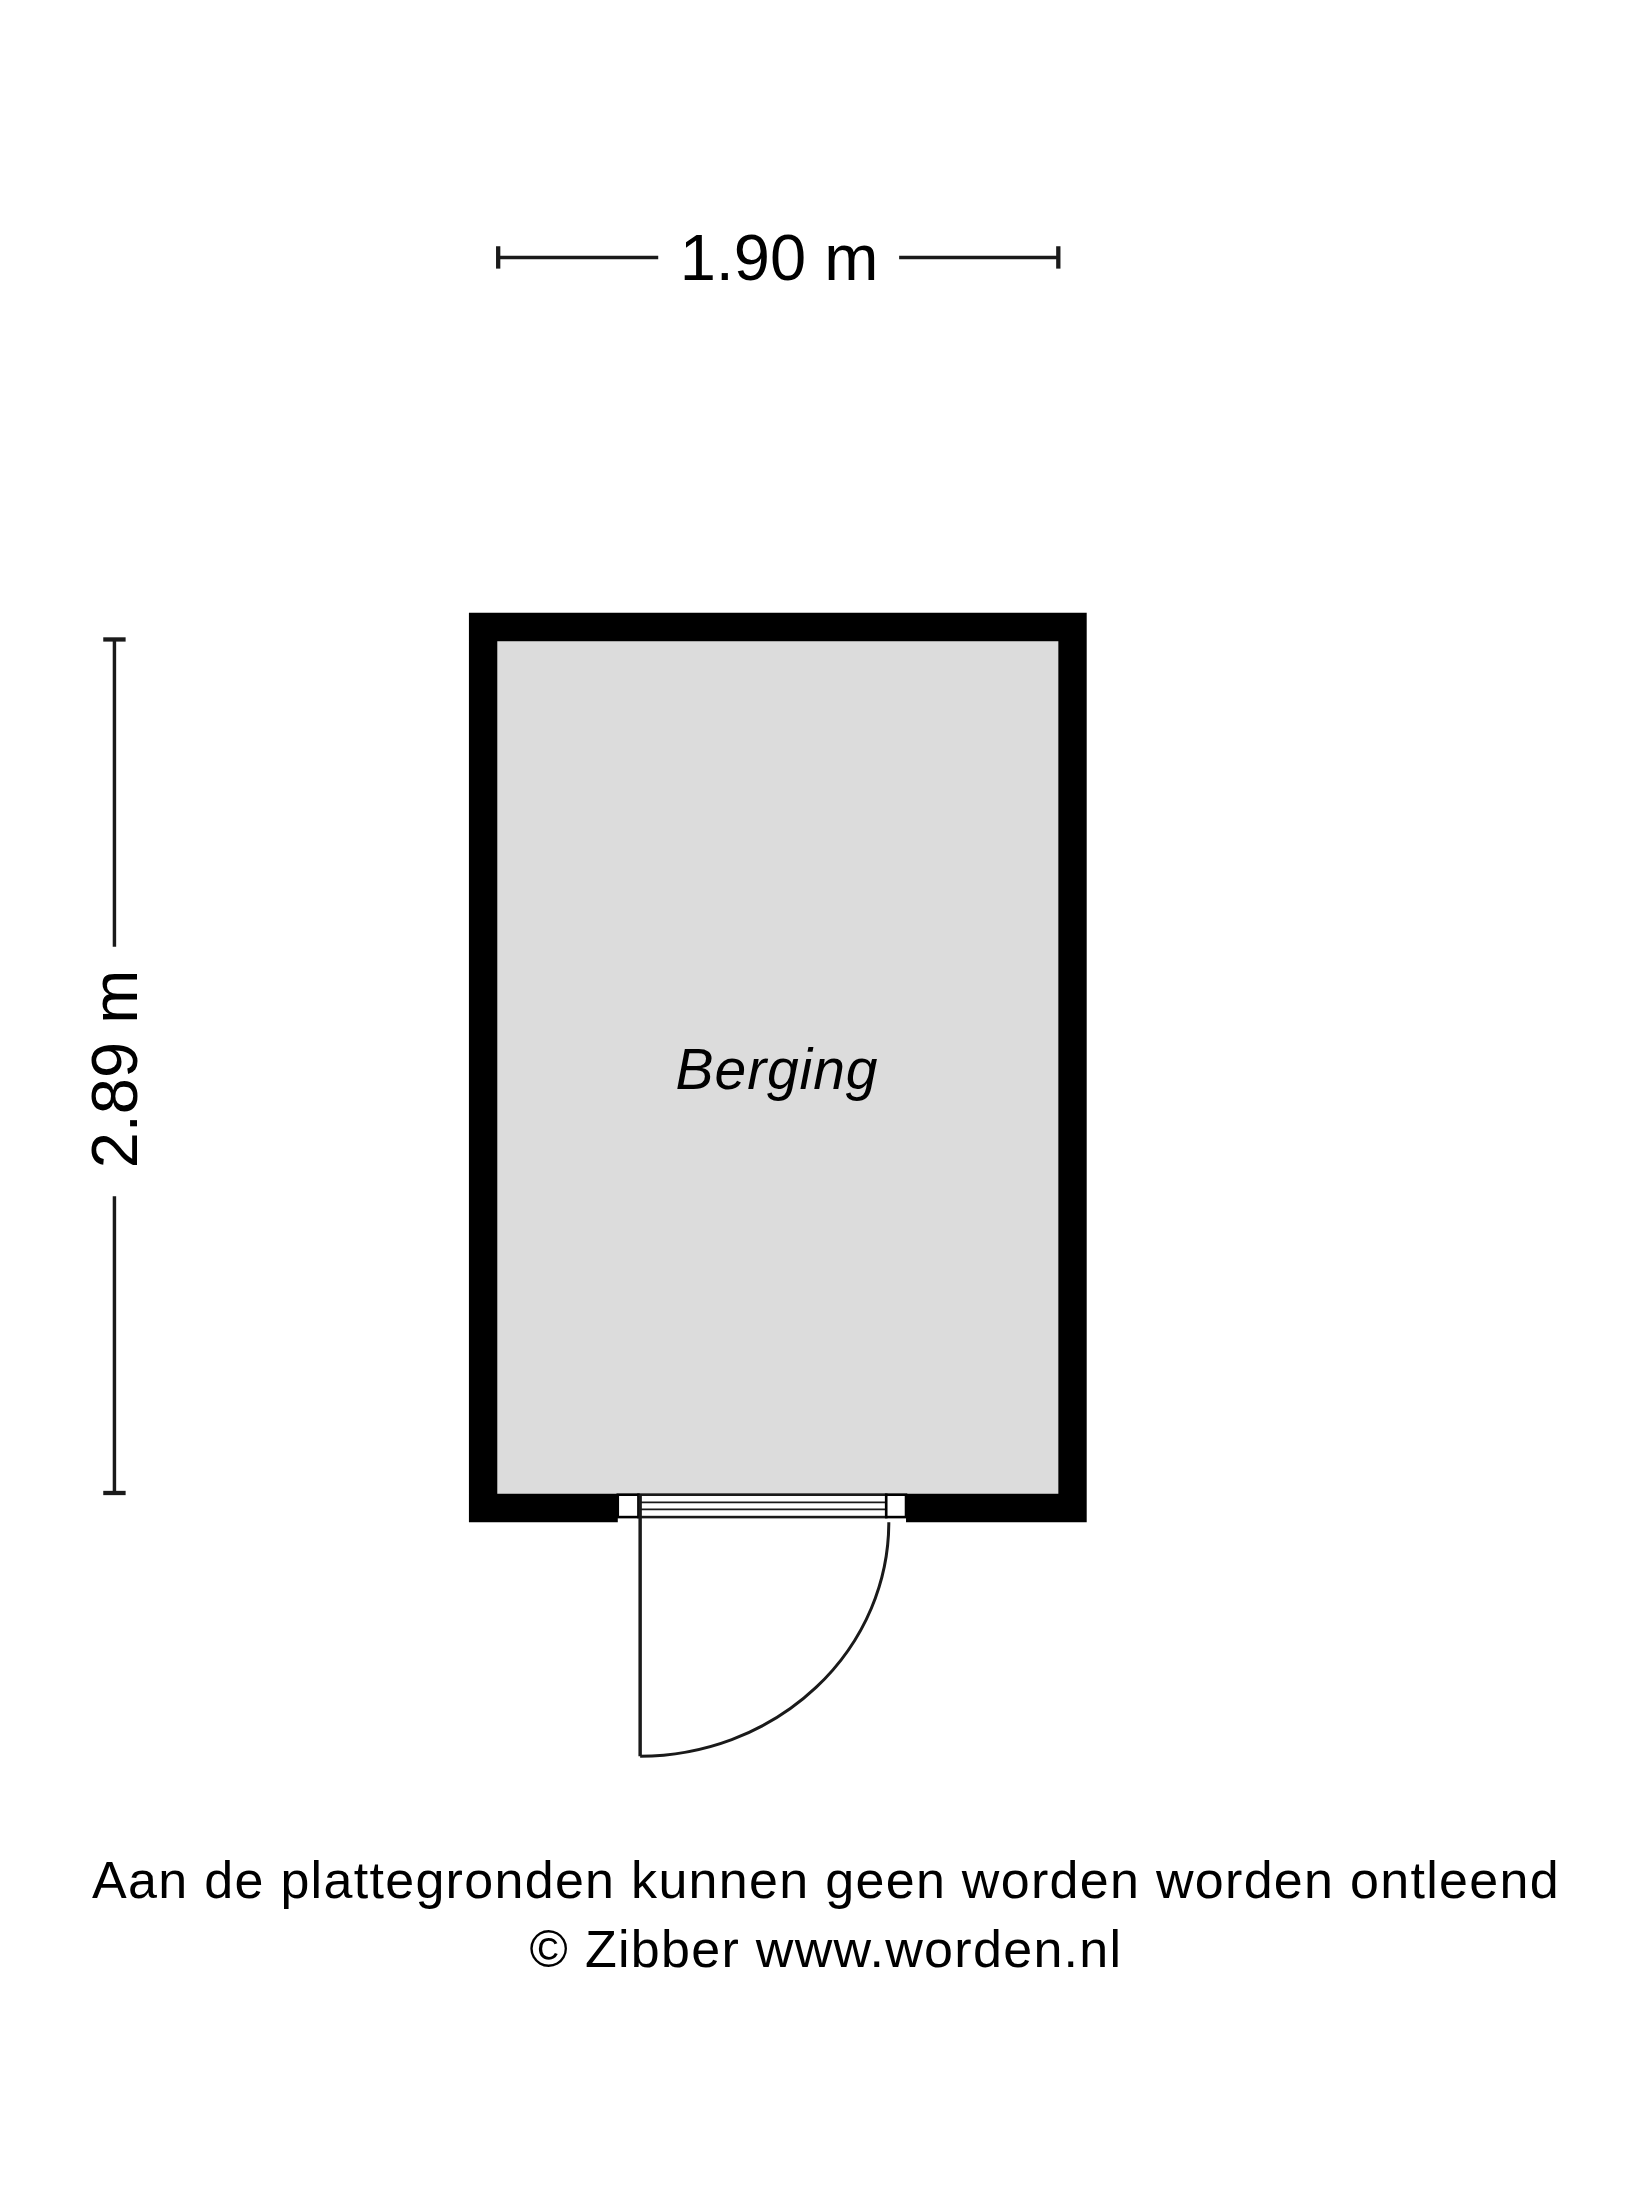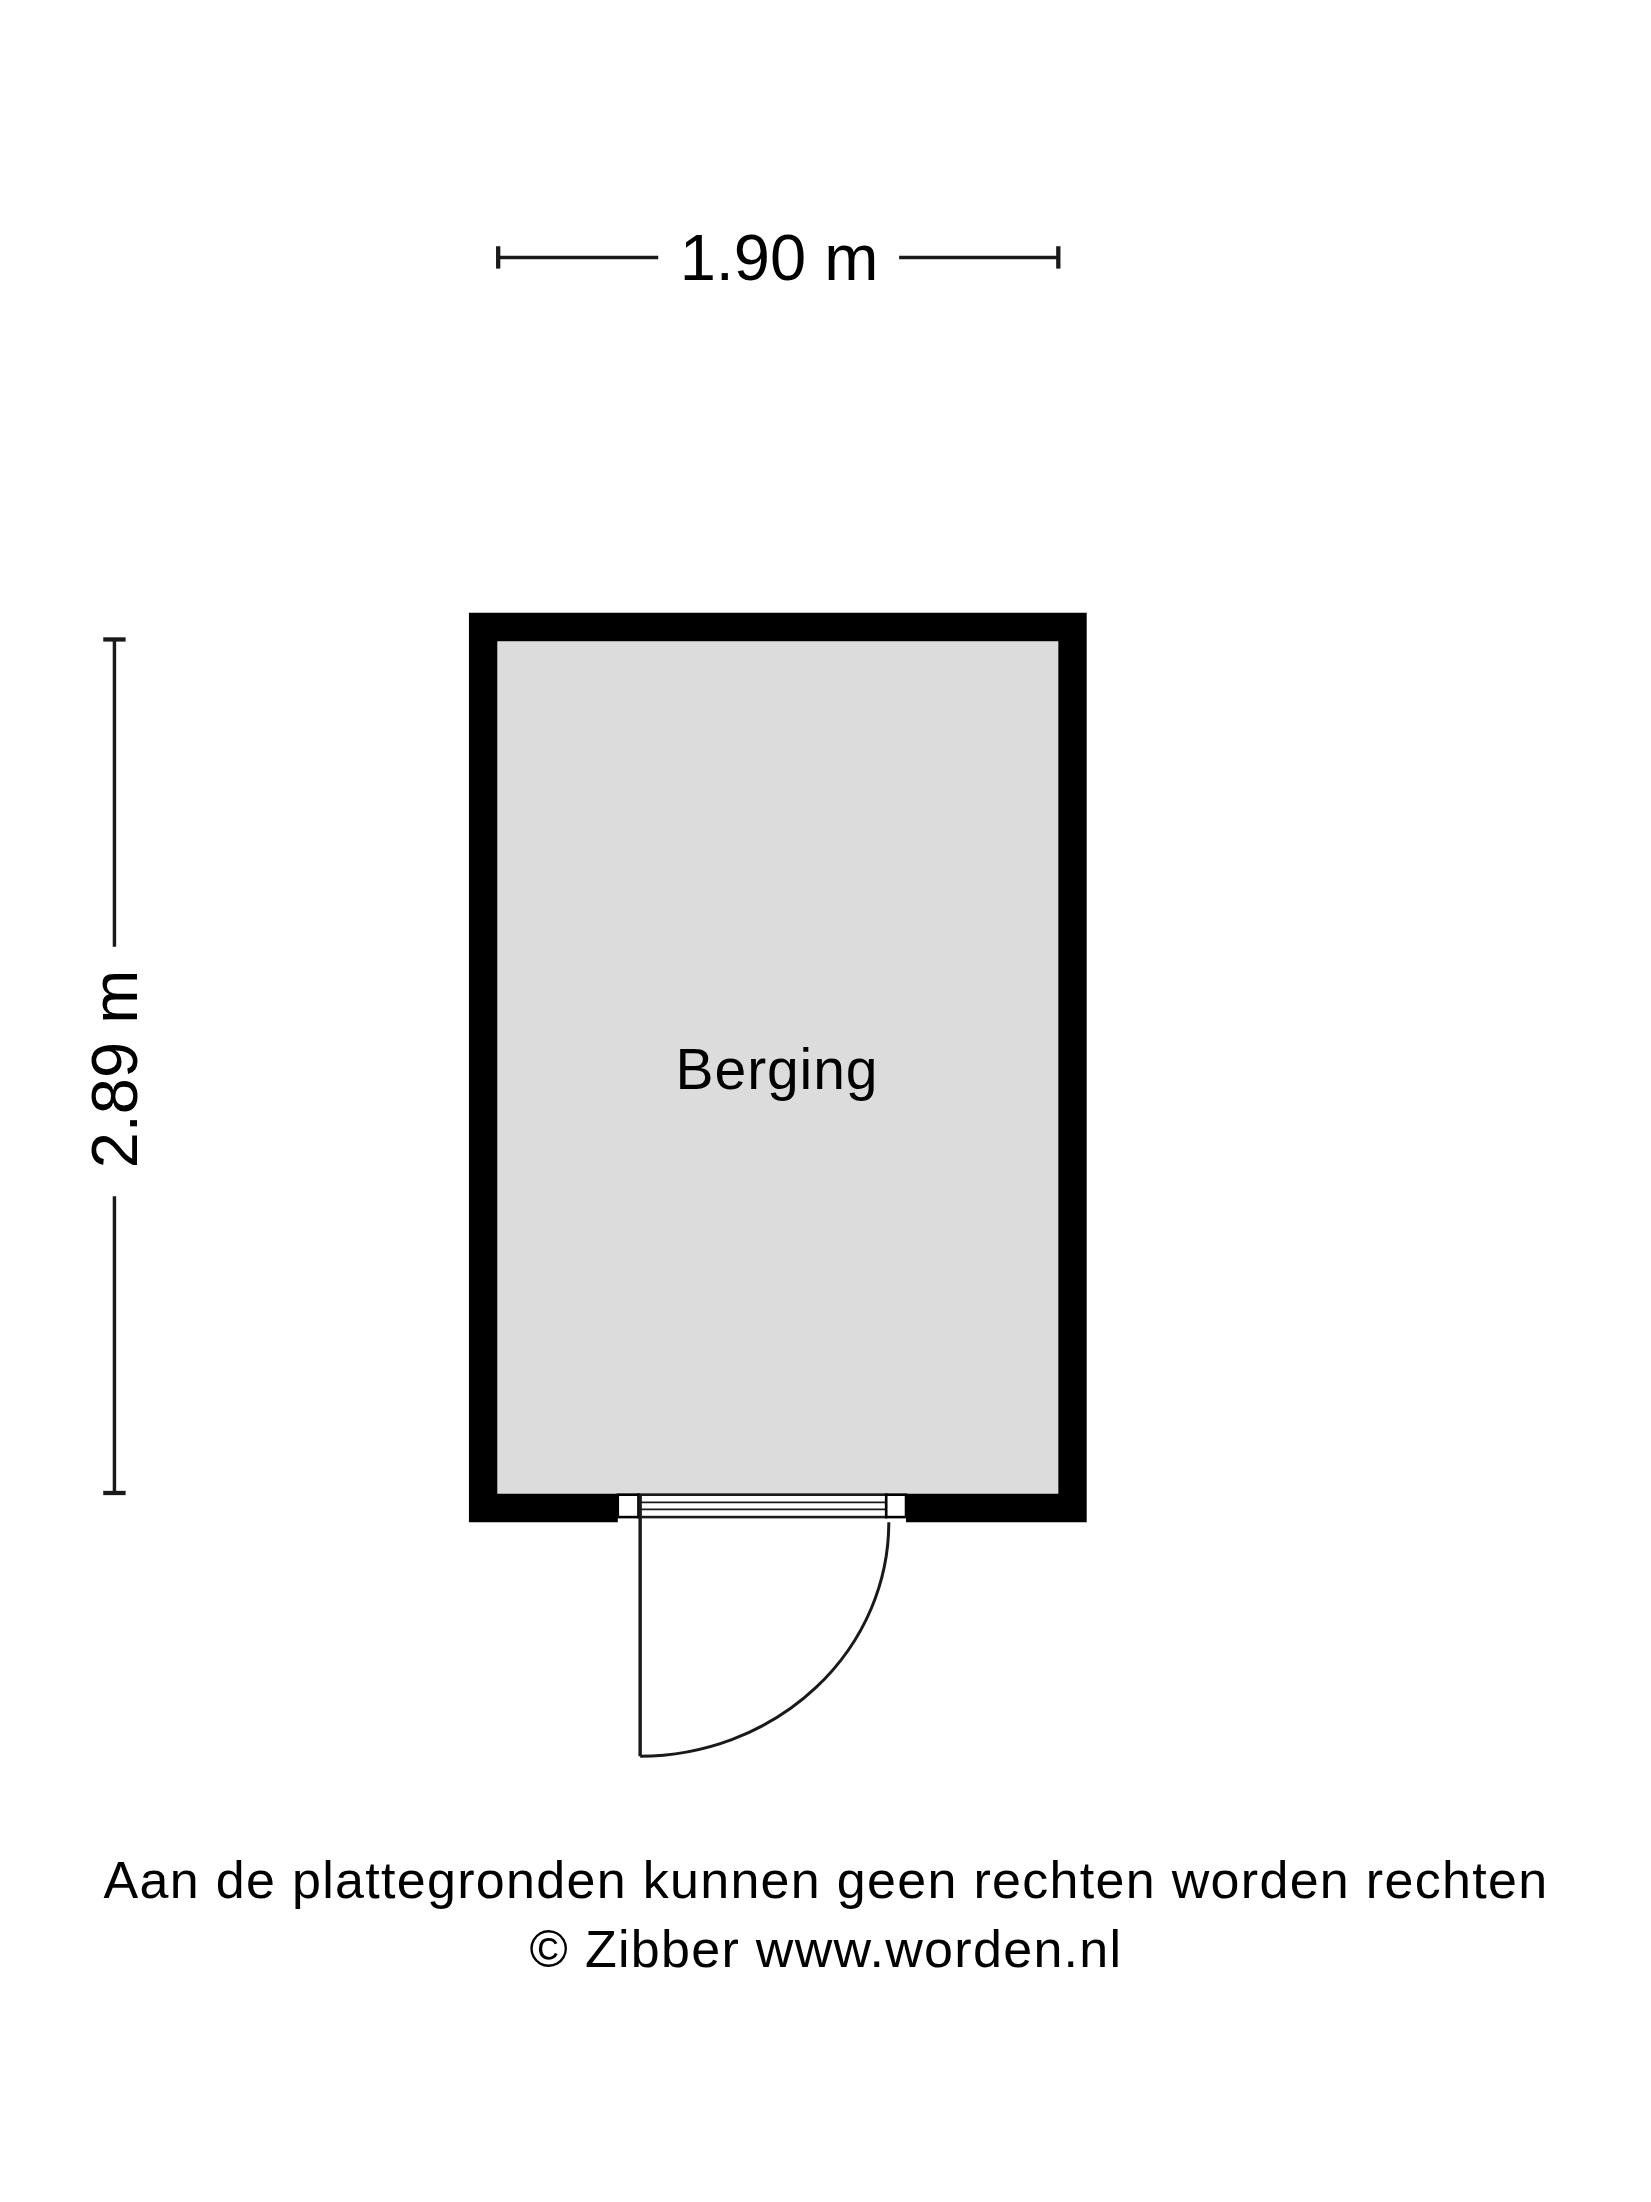--- a/index.html
+++ b/index.html
@@ -35,20 +35,21 @@
   }
   .dim-label-v {
     font-size: 65px;
     letter-spacing: 0px;
     transform: translate(-50%, -50%) rotate(-90deg);
   }
   .room-label {
     font-size: 57px;
     letter-spacing: 0.9px;
     transform: translate(-50%, -50%);
+    font-style: italic;
   }
   .footer {
     position: absolute;
     left: 0;
     top: 1846px;
     width: 1652px;
     text-align: center;
     font-size: 52px;
     line-height: 69px;
     letter-spacing: 1.3px;
@@ -96,18 +97,18 @@
     <path d="M 1033 1769 A 290 272 0 0 1 744 2041" fill="none" stroke="#1a1a1a" stroke-width="3.5"></path>
   </svg>
 
   <div class="label dim-label" style="left:779px; top:257px;">1.90 m</div>
 
   <div class="label dim-label-v" style="left:114px; top:1069px;">2.89 m</div>
 
   <div class="label room-label" style="left:777px; top:1069px;">Berging</div>
 
   <div class="footer">
-    <div>Aan de plattegronden kunnen geen rechten worden rechten</div>
+    <div>Aan de plattegronden kunnen geen worden worden ontleend</div>
     <div>© Zibber www.worden.nl</div>
   </div>
 
 </div>
 
 
 </body></html>

